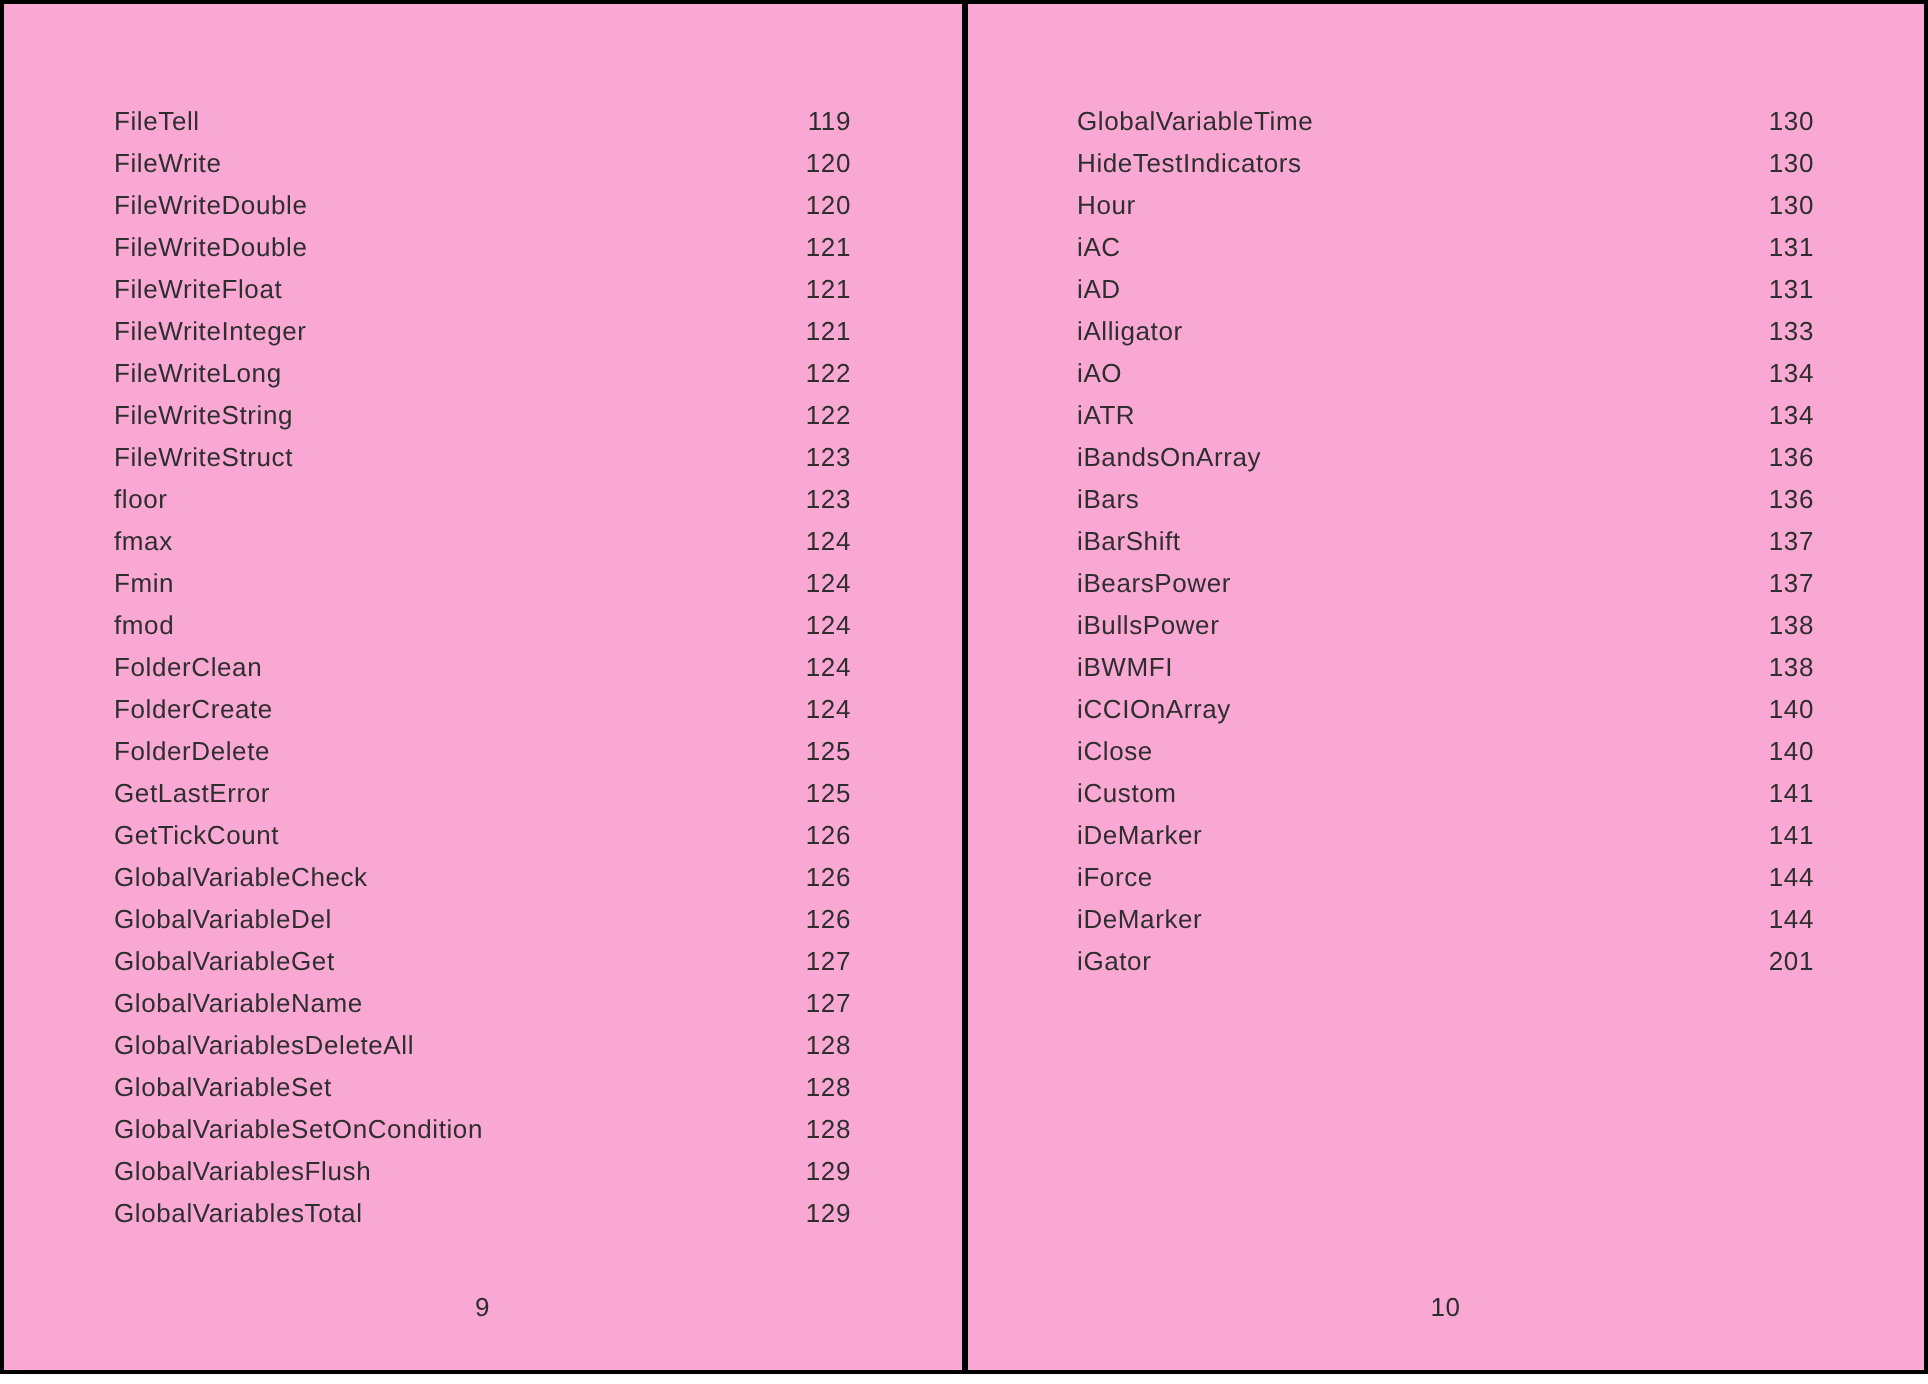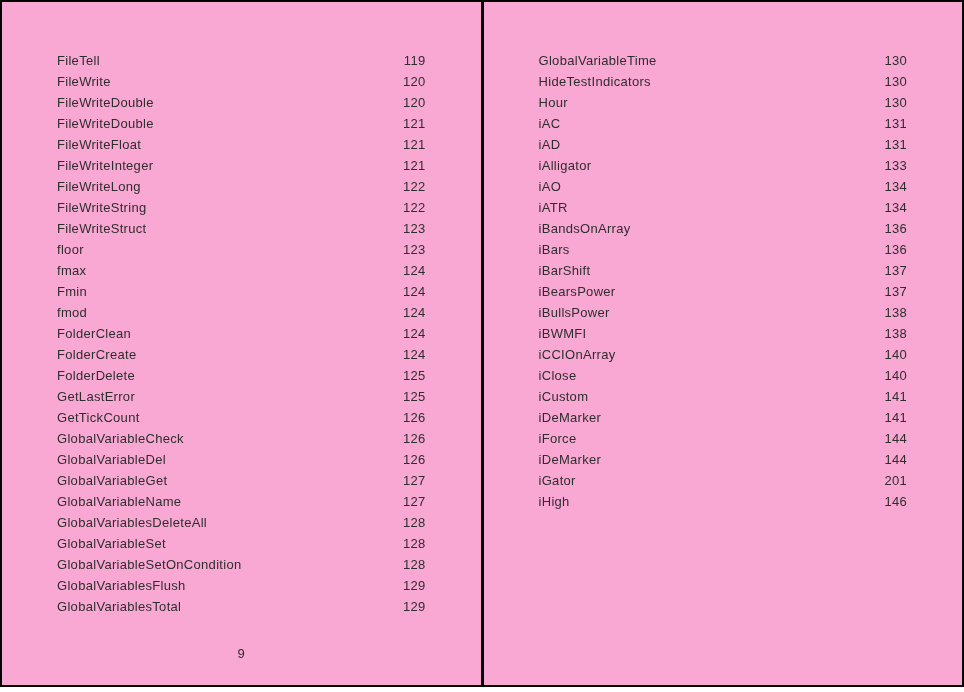--- a/index.html
+++ b/index.html
@@ -300,20 +300,17 @@
         <div class="row">
           <span class="label">iDeMarker</span>
           <span class="num">144</span>
         </div>
 
         <div class="row">
           <span class="label">iGator</span>
           <span class="num">201</span>
         </div>
 
-        <div class="row">
-          <span class="label">iHigh</span>
-          <span class="num">146</span>
-        </div>
       </div>
+    <div class="folio">10</div>
   </section>
 
 </div>
 
 </body></html>

